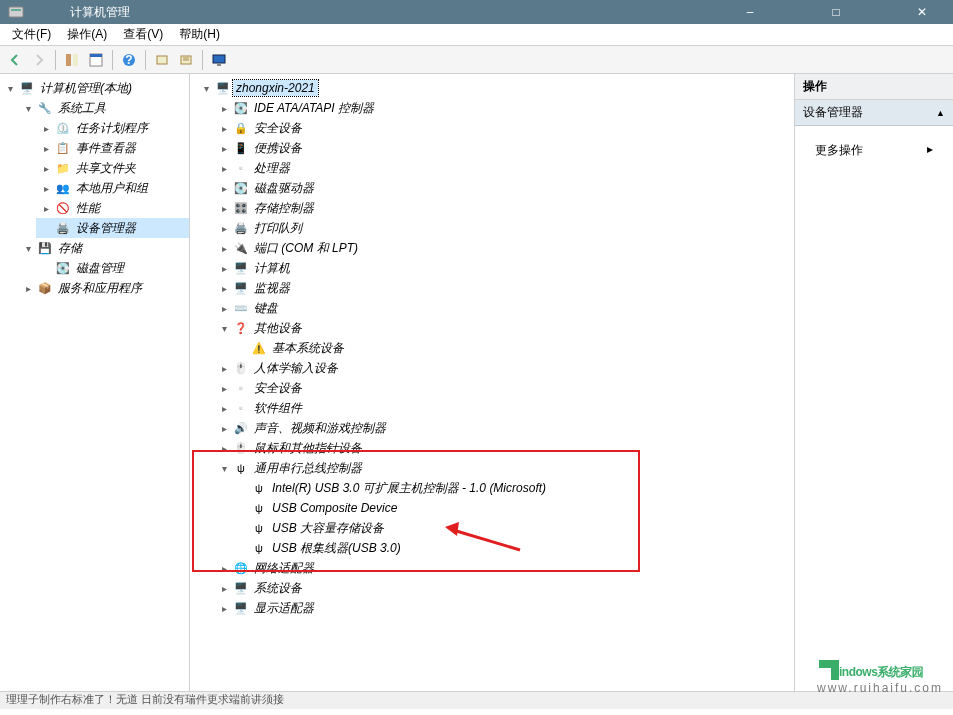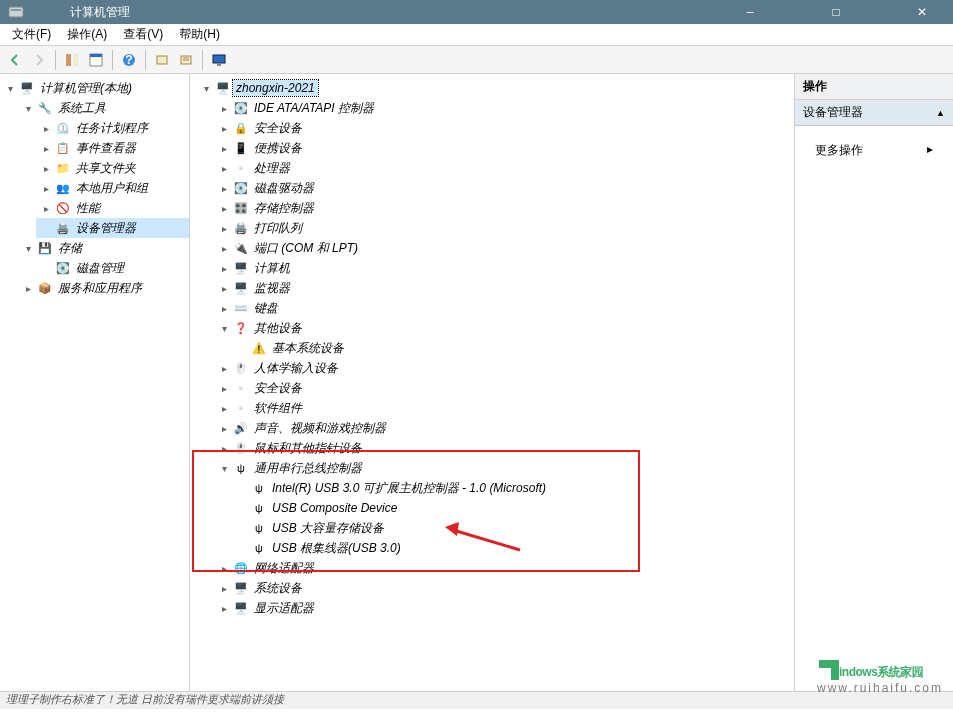--- a/index.html
+++ b/index.html
@@ -21,21 +21,21 @@
 .rightpanel .section { background: #e0e8f0; border-bottom: 1px solid #c0c8d0; padding: 4px 8px; display: flex; justify-content: space-between; align-items: center; }
 .rightpanel .action { padding: 16px 20px; }
 .tree-node { white-space: nowrap; }
 .node-row { display: flex; align-items: center; height: 20px; padding: 0 4px; cursor: default; gap: 2px; }
 .node-row.selected { background: #cce8ff; }
 .node-row.highlighted .label { background: #cce8ff; outline: 1px dotted #000; text-align: right; }
 .expander { width: 13px; height: 13px; display: flex; align-items: center; justify-content: center; font-size: 10px; color: #666; }
 .node-icon { width: 16px; height: 16px; display: flex; align-items: center; justify-content: center; font-size: 11px; }
 .label { padding: 1px 3px; font-style: italic; }
 .children { padding-left: 18px; }
-.statusbar { height: 18px; background: #f0f0f0; border-top: 1px solid #d0d0d0; color: #555; font-size: 11px; padding: 0 6px; overflow: hidden; white-space: nowrap; font-style: italic; }
+.statusbar { height: 18px; background: #f0f0f0; border-top: 1px solid #d0d0d0; color: #555; font-size: 11px; padding: 0 6px; overflow: hidden; white-space: nowrap; }
 .watermark { position: absolute; right: 10px; bottom: 20px; opacity: 0.85; }
 .watermark .logo { color: #18a050; font-weight: bold; font-size: 20px; letter-spacing: -0.5px; }
 .watermark .sub { color: #666; letter-spacing: 2px; font-size: 12px; text-align: right; }
 .redbox { position: absolute; border: 2px solid #e02020; pointer-events: none; }
 .redarrow { position: absolute; pointer-events: none; }
 svg.ico { width: 16px; height: 16px; }
 </style>
 </head>
 <body>
 

